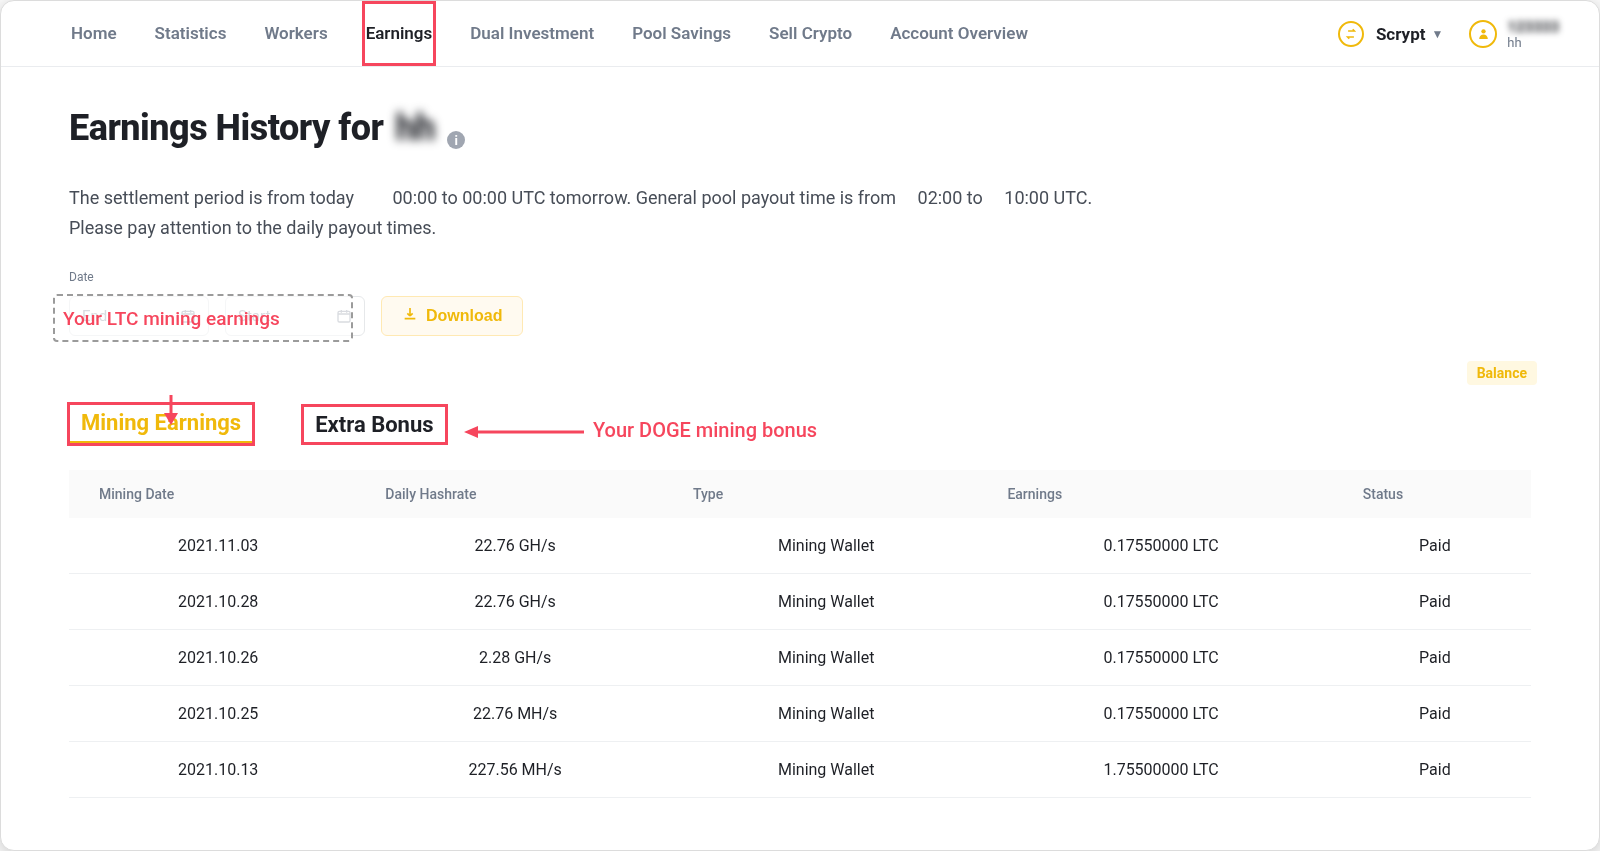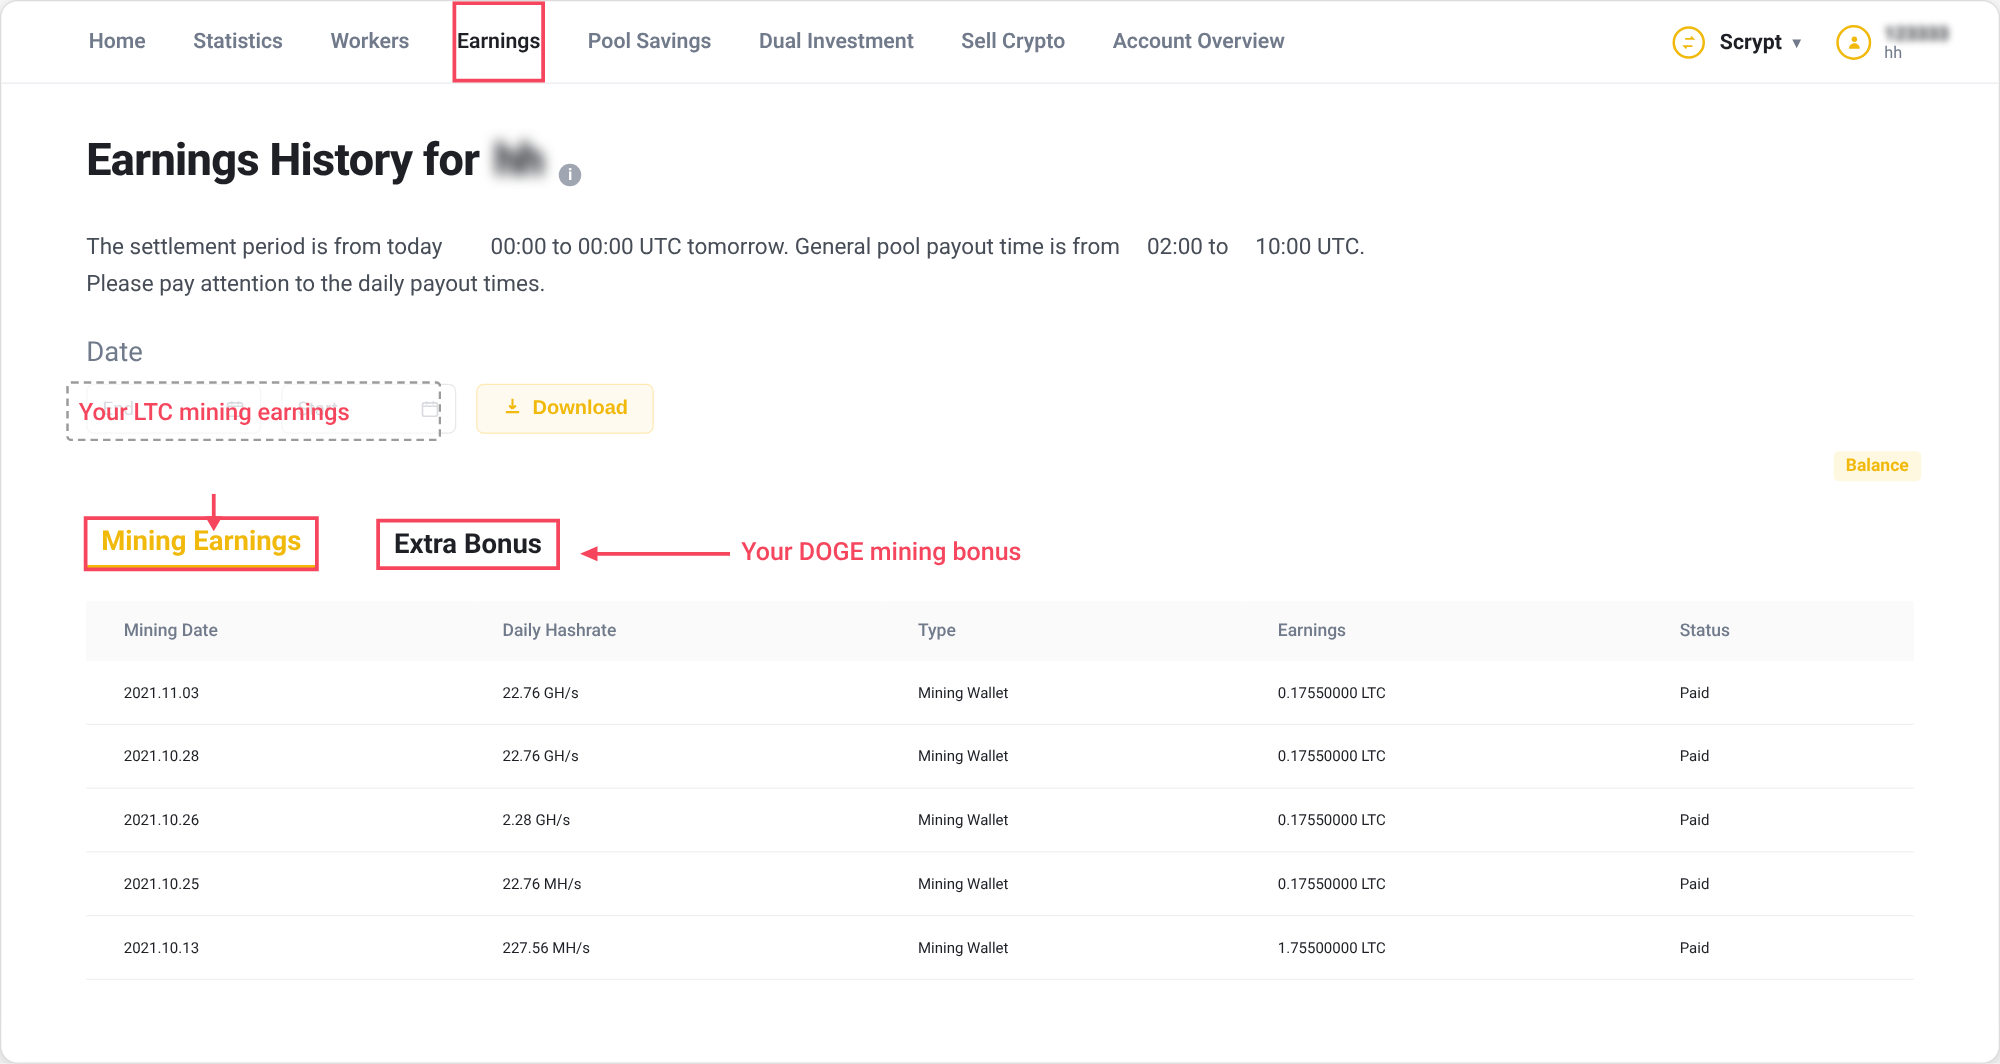--- a/index.html
+++ b/index.html
@@ -24,21 +24,21 @@
 
   
   .content { padding:40px 68px 0 68px; }
   h1.page-title { font-size:36px; font-weight:800; letter-spacing:-.5px; display:flex; align-items:flex-end; gap:12px; }
   h1 .masked { filter:blur(5px); }
   .info-dot { width:18px; height:18px; border-radius:50%; background:#a0a6b1; color:#fff; font-size:13px; display:flex; align-items:center; justify-content:center; font-weight:700; }
   .settlement { margin-top:34px; color:#474d57; font-size:18px; line-height:1.65; max-width:1200px; }
   .settlement .bold { font-weight:400;margin-left:17px; }
 
   
-  .date-label { margin-top:28px; color:#707a8a; font-size:22px; }
+  .date-label { margin-top:28px; color:#707a8a; font-size:12px; }
   .daterow { display:flex; align-items:center; gap:16px; margin-top:12px; position:relative; }
   .datebox { display:flex; align-items:center; justify-content:space-between; width:140px; height:40px; border:1px solid #e6e8ea; border-radius:6px; padding:0 12px; color:#a0a6b1; font-size:15px; }
   .cal-icon { width:16px; height:16px; color:#a0a6b1; }
   .download-btn { display:flex; align-items:center; gap:8px; height:40px; padding:0 20px; border:1px solid #ffe9b3; background:#fffaf0; color:#f0b90b; font-weight:700; border-radius:6px; font-size:16px; cursor:pointer; }
 
   
   .callout-ltc { position:absolute; left:-16px; top:-2px; width:300px; height:48px; border:2px dashed #9b9b9b; border-radius:4px; display:flex; align-items:center; padding:0 8px; background:rgba(255,255,255,.6); }
   .callout-ltc .txt { color:#f6465d; font-size:19px; font-weight:500; }
 
   
@@ -58,36 +58,36 @@
   .tab-box.inactive { color:#1e2026; }
   .arrow-svg { position:absolute; left:395px; top:18px; }
   .doge-anno { position:absolute; left:524px; top:14px; color:#f6465d; font-size:20px; font-weight:500; }
 
   
   .down-arrow { position:absolute; left:160px; top:394px; color:#f6465d; font-size:22px; }
 
   
   table.earn { width:calc(100% - 0px); margin-top:26px; border-collapse:collapse; }
   table.earn thead th { background:#fafafa; text-align:left; padding:16px 24px; font-size:14px; font-weight:500; color:#707a8a; }
-  table.earn tbody td { padding:18px 24px; font-size:12px; color:#1e2026; border-bottom:1px solid #eef0f2; }
+  table.earn tbody td { padding:18px 24px; font-size:16px; color:#1e2026; border-bottom:1px solid #eef0f2;text-align:center; }
   table.earn th:first-child, table.earn td:first-child { padding-left:30px; }
 
 </style>
 </head>
 <body>
 
 <div class="window">
   <div class="topnav">
     <div class="nav-items" id="nav-items">
         <div class="nav-item">Home</div>
         <div class="nav-item">Statistics</div>
         <div class="nav-item">Workers</div>
         <div class="nav-item active nav-highlight">Earnings</div>
+        <div class="nav-item">Dual Investment</div>
         <div class="nav-item">Pool Savings</div>
-        <div class="nav-item">Dual Investment</div>
         <div class="nav-item">Sell Crypto</div>
         <div class="nav-item">Account Overview</div>
       </div>
     <div class="nav-spacer"></div>
     <div class="algo-wrap">
       <span class="algo-badge">
         <svg width="14" height="14" viewBox="0 0 24 24" fill="none" stroke="currentColor" stroke-width="2.5">
             <path d="M7 7h11l-3-3M17 17H6l3 3"></path>
           </svg>
       </span>

